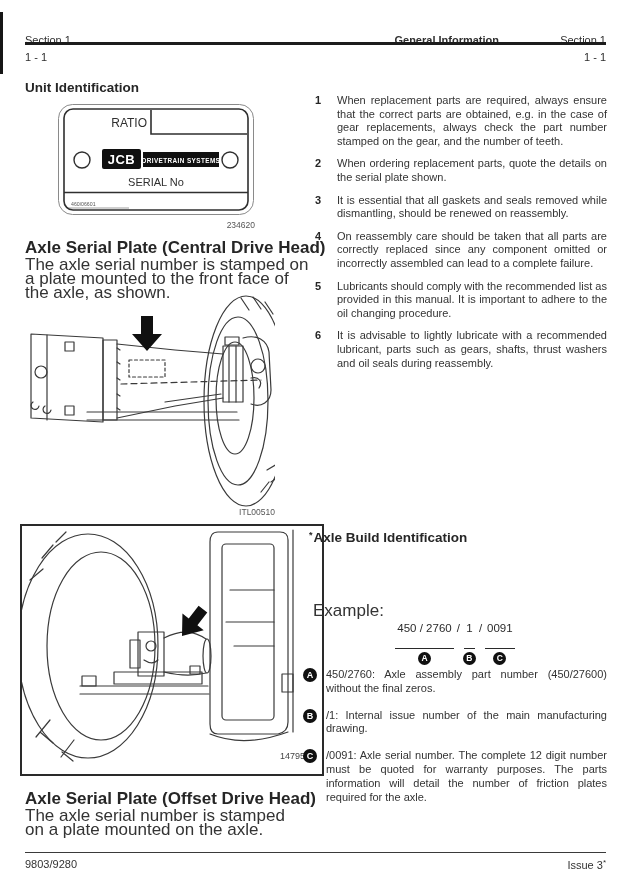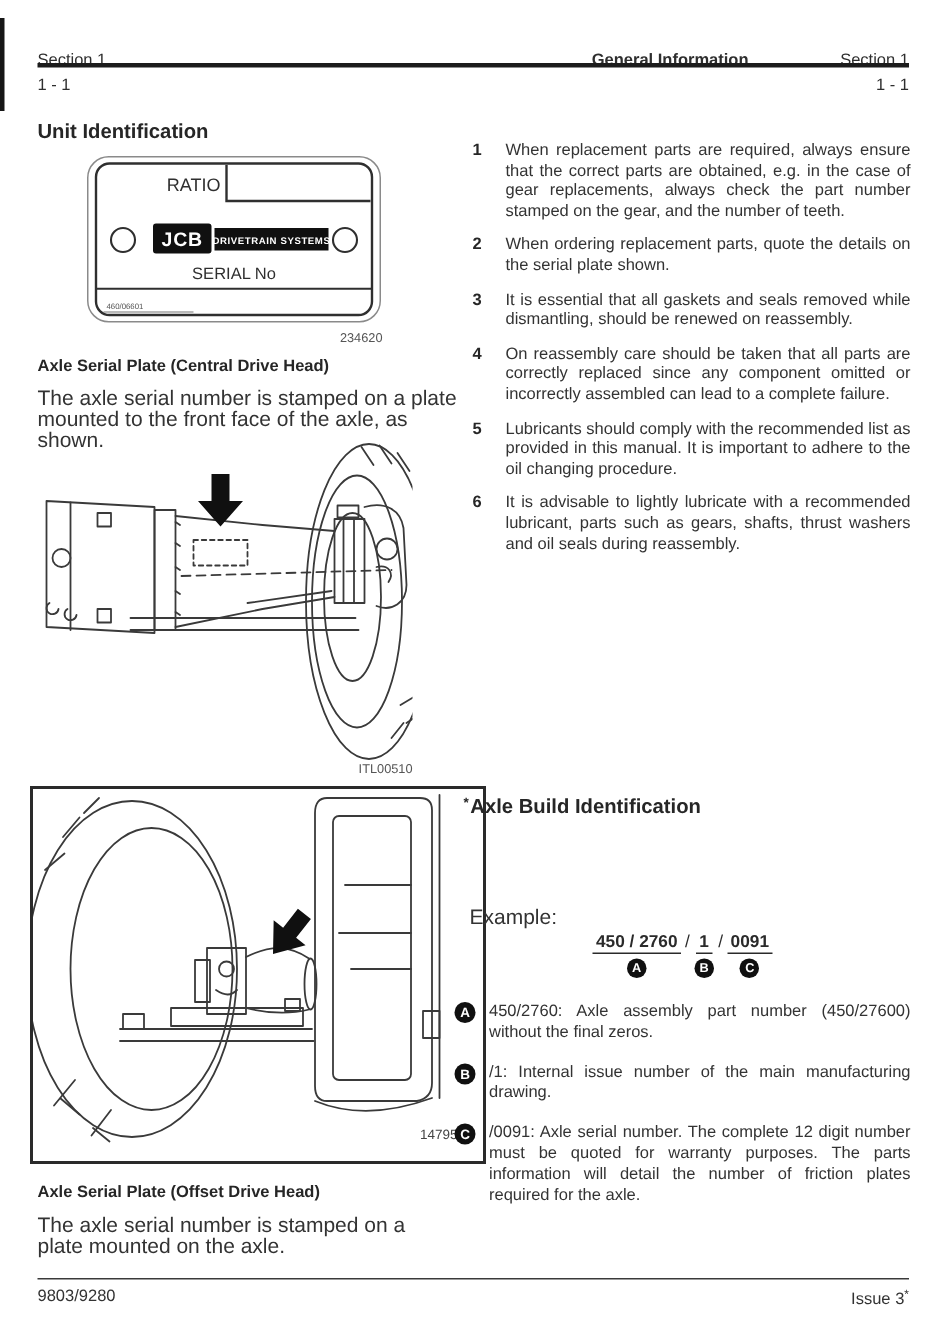--- a/index.html
+++ b/index.html
@@ -9,22 +9,22 @@
     -webkit-font-smoothing:antialiased;overflow:hidden;
   }
   .abs{position:absolute;}
   
   .hdr-text{font-size:11px;top:34px;}
   .hdr-title{font-weight:bold;}
   .rule-thick{left:25px;width:581px;height:3px;background:#1c1c1c;top:42px;}
   .pagenum{font-size:11px;top:51px;}
   
   .h-section{font-size:13.5px;font-weight:bold;color:#262626;}
-  .caption{font-size:11px;font-weight:bold;color:#262626;}
-  .body-text{font-size:14px;line-height:14px;color:#333;}
+  .caption{font-size:17px;font-weight:bold;color:#262626;}
+  .body-text{font-size:17px;line-height:14px;color:#333;}
   .just{text-align:justify;}
   
   .fig-code{font-size:8.5px;color:#555;}
   .plate-wrap{left:57px;top:103px;width:198px;height:113px;}
   .diagram1{left:25px;top:294px;width:250px;height:215px;}
   .diagram2-box{left:20px;top:524px;width:304px;height:252px;border:2px solid #2a2a2a;box-sizing:border-box;}
   .diagram2-box svg{display:block;}
   .fig-inside{position:absolute;right:12px;bottom:13px;font-size:9px;color:#444;}
   
   .rcol{left:303px;top:80px;width:304px;}
@@ -32,21 +32,21 @@
   .rp-list{margin:14px 0 0 12px;width:292px;box-sizing:border-box;}
   .rp-item{display:flex;margin-bottom:9px;}
   .rp-num{width:22px;flex:0 0 22px;font-size:11px;font-weight:bold;line-height:13.6px;color:#262626;}
   .rp-text{flex:1;font-size:11px;line-height:13.6px;text-align:justify;color:#333;}
   .ab-head{position:absolute;top:450px;left:6px;}
   .star{font-size:9px;vertical-align:4px;margin-right:1px;}
   .ab-intro{position:absolute;top:474px;left:10px;width:293px;box-sizing:border-box;}
   .ab-example-label{position:absolute;top:524px;left:10px;}
   .example-row{position:absolute;top:542px;left:0;width:304px;display:flex;justify-content:center;align-items:flex-start;font-size:11.5px;color:#2a2a2a;}
   .seg{display:flex;flex-direction:column;align-items:center;}
-  .seg-num{border-bottom:1.3px solid #2a2a2a;padding:0 2px 1px 2px;white-space:pre;font-weight:bold;}
+  .seg-num{border-bottom:1.3px solid #2a2a2a;padding:0 2px 14px 2px;white-space:pre;}
   .seg-sep{padding:0 3px;}
   .badge{width:13px;height:13px;border-radius:50%;background:#101010;color:#fff;
          font-size:8.5px;font-weight:bold;line-height:13px;text-align:center;margin-top:3px;}
   .abc-list{position:absolute;top:588px;left:0;width:304px;}
   .abc-item{display:flex;gap:9px;margin-bottom:13px;}
   .abc-badge{flex:0 0 14px;width:14px;height:14px;border-radius:50%;background:#101010;color:#fff;
              font-size:9px;font-weight:bold;line-height:14px;text-align:center;margin-top:0px;}
   .abc-text{flex:1;font-size:11px;line-height:13.8px;text-align:justify;color:#333;}
   
   .rule-thin{left:25px;width:581px;height:1px;background:#3a3a3a;top:852px;}

